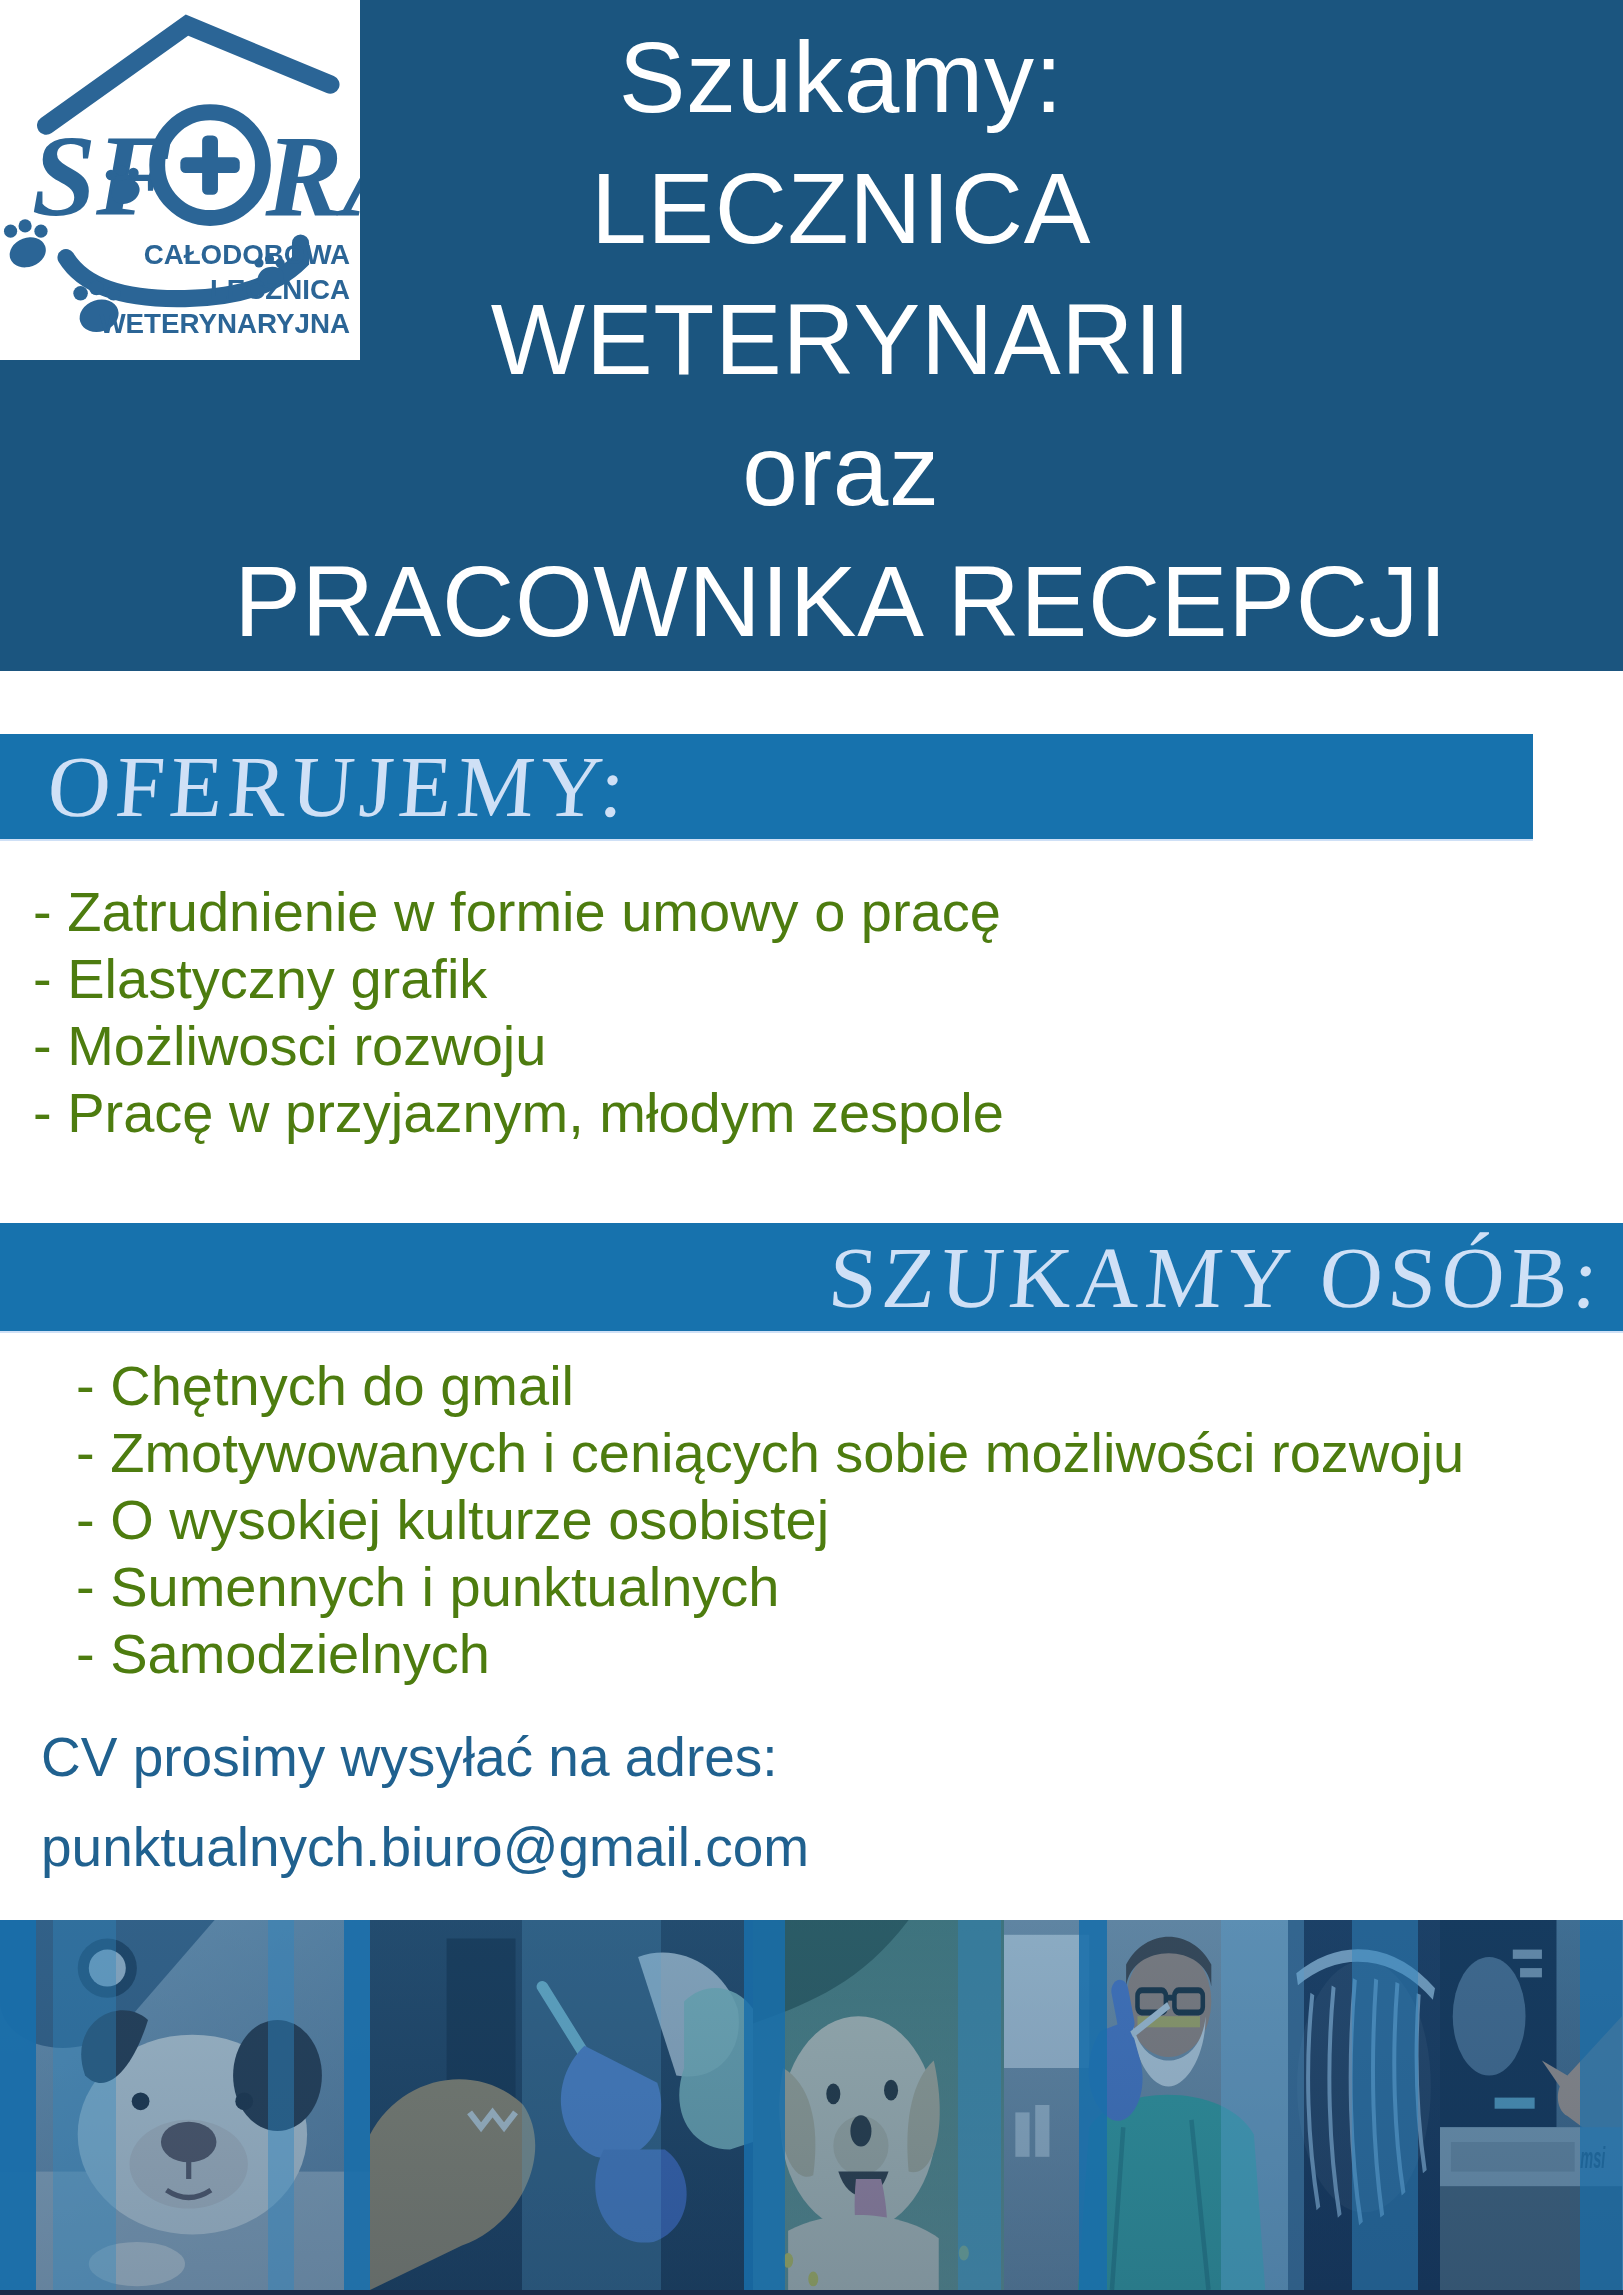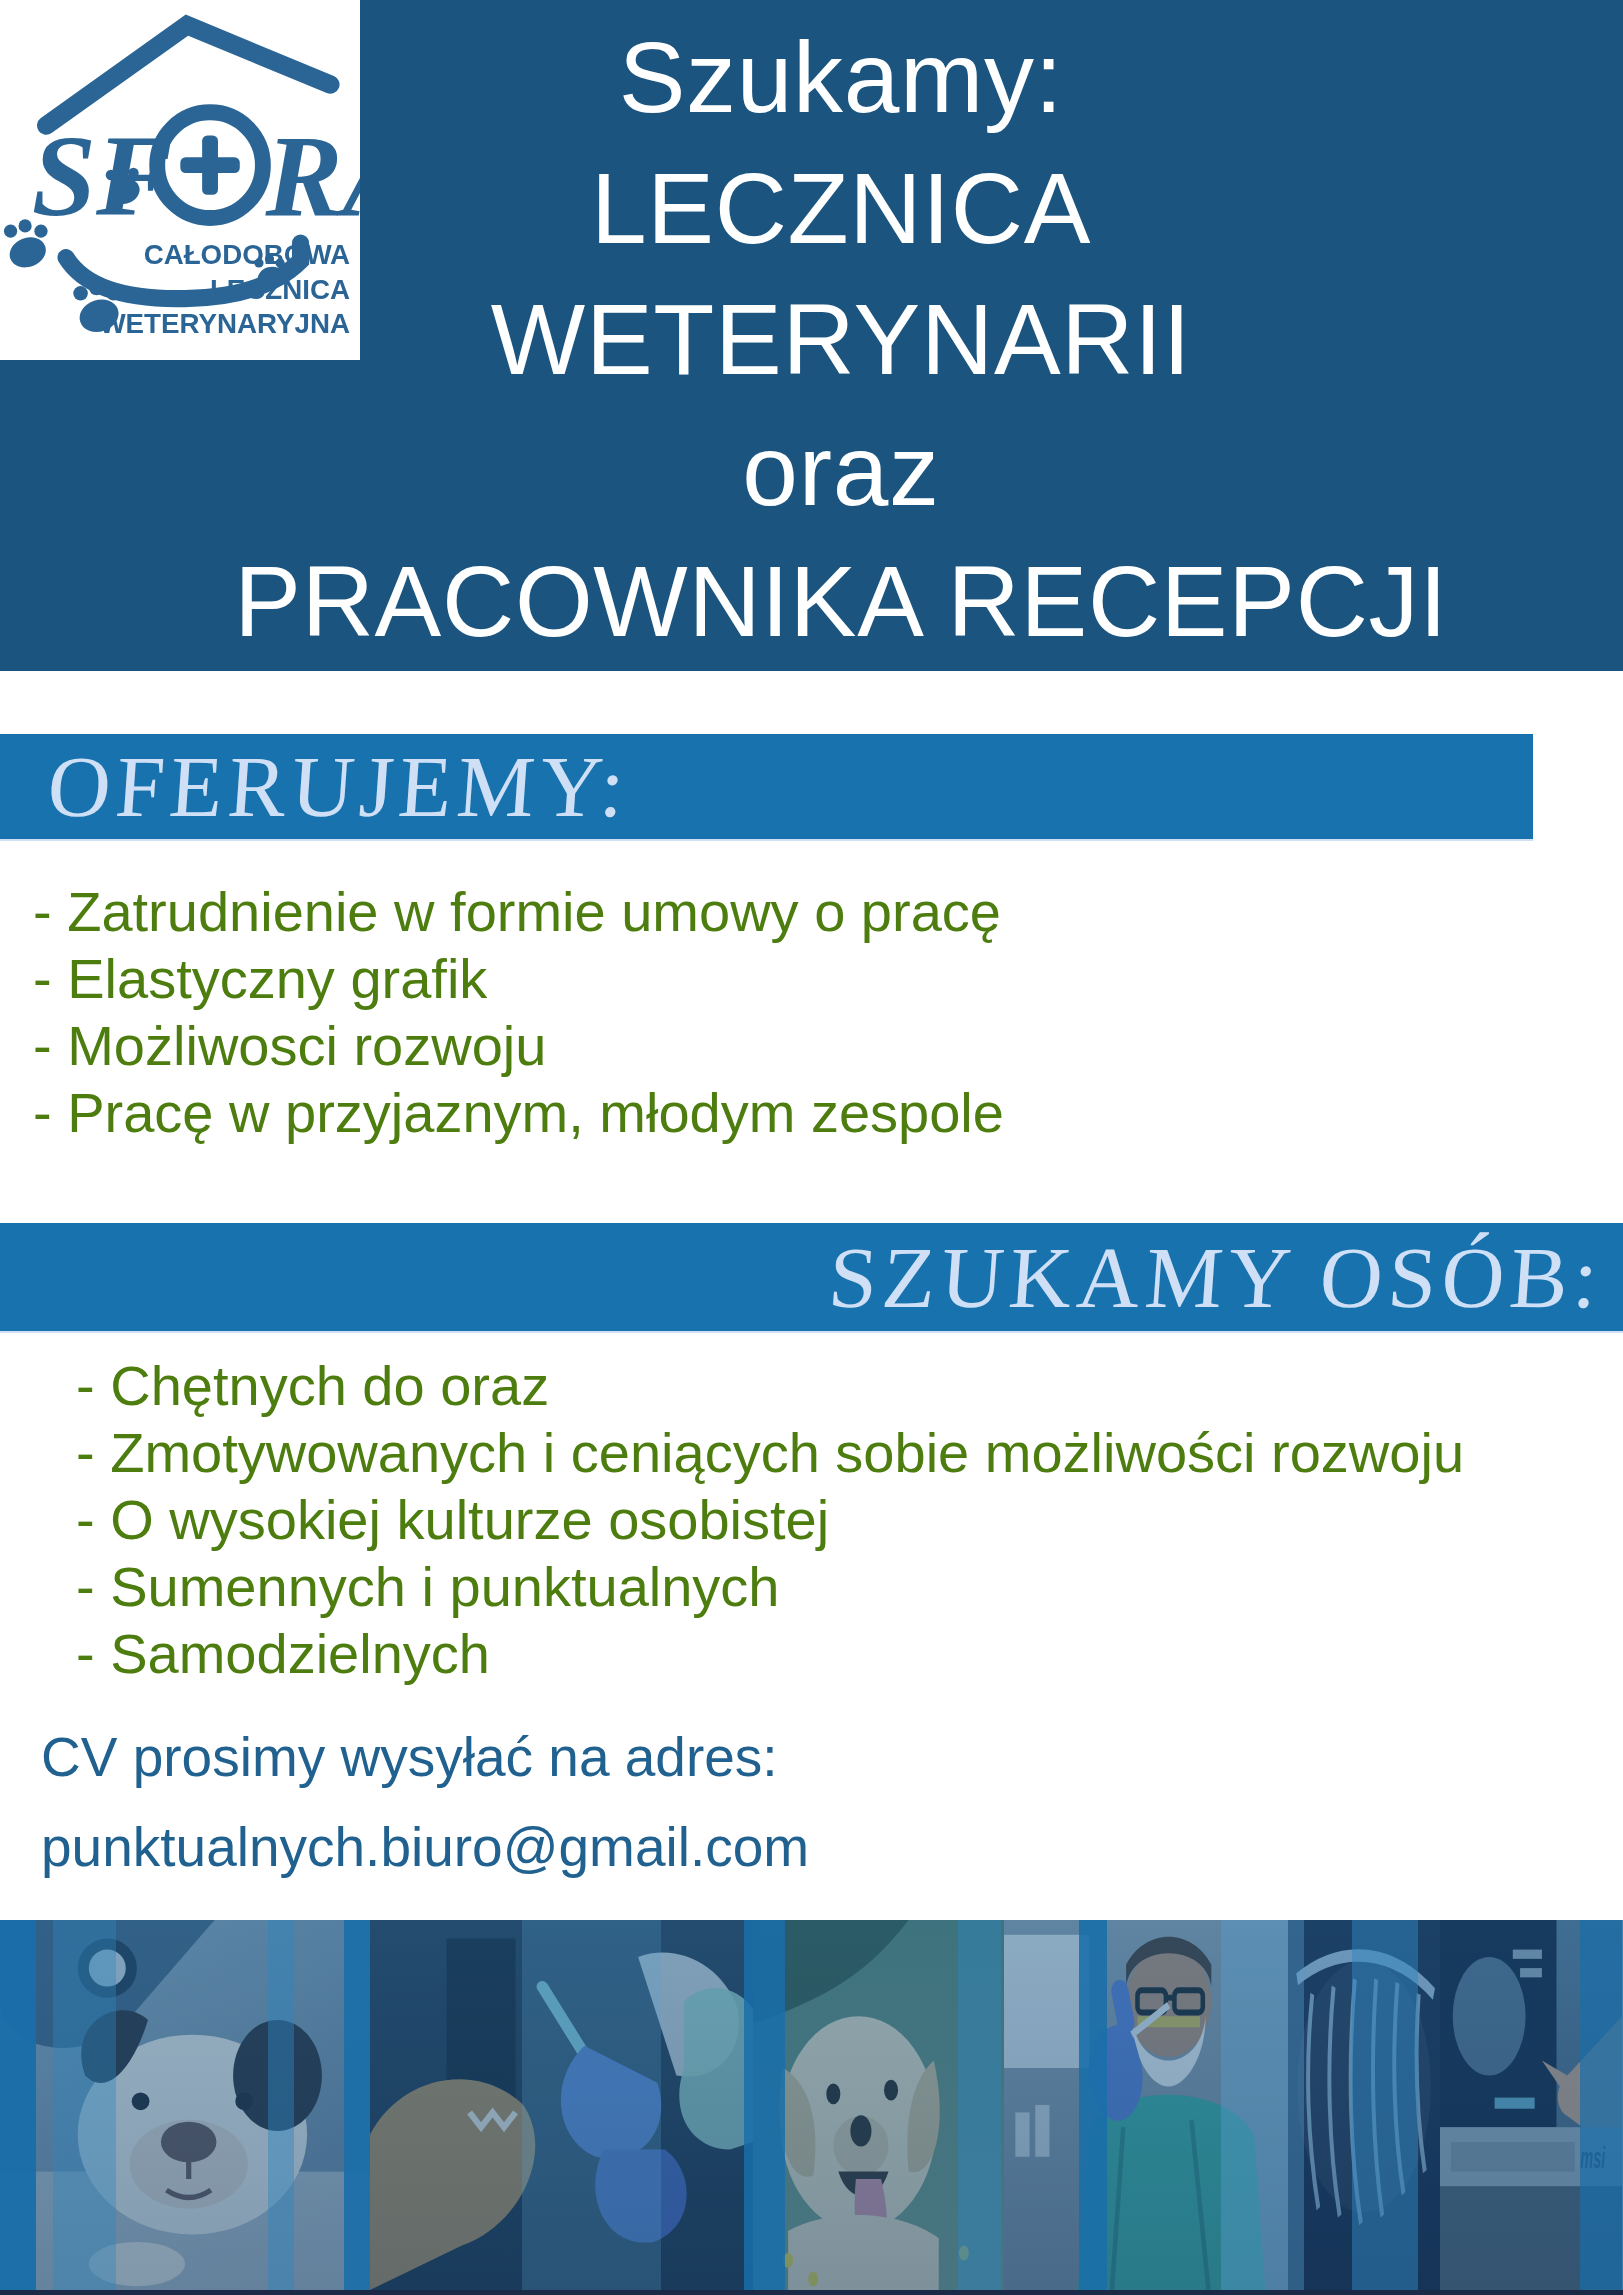--- a/index.html
+++ b/index.html
@@ -167,21 +167,21 @@
     <li>- Elastyczny grafik</li>
     <li>- Możliwosci rozwoju</li>
     <li>- Pracę w przyjaznym, młodym zespole</li>
   </ul>
 
   <div class="banner banner-seek">
     <span class="script">SZUKAMY OSÓB:</span>
   </div>
 
   <ul class="list list-seek">
-    <li>- Chętnych do oraz</li>
+    <li>- Chętnych do gmail</li>
     <li>- Zmotywowanych i ceniących sobie możliwości rozwoju</li>
     <li>- O wysokiej kulturze osobistej</li>
     <li>- Sumennych i punktualnych</li>
     <li>- Samodzielnych</li>
   </ul>
 
   <div class="contact">
     <div>CV prosimy wysyłać na adres:</div>
     <div>punktualnych.biuro@gmail.com</div>
   </div>

